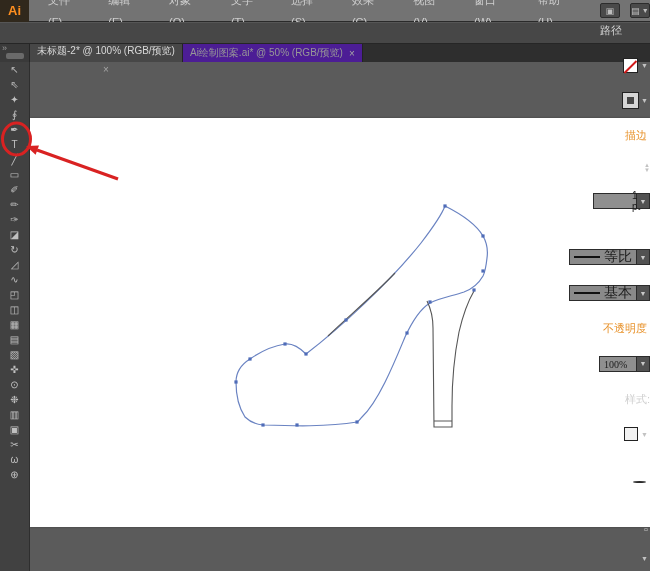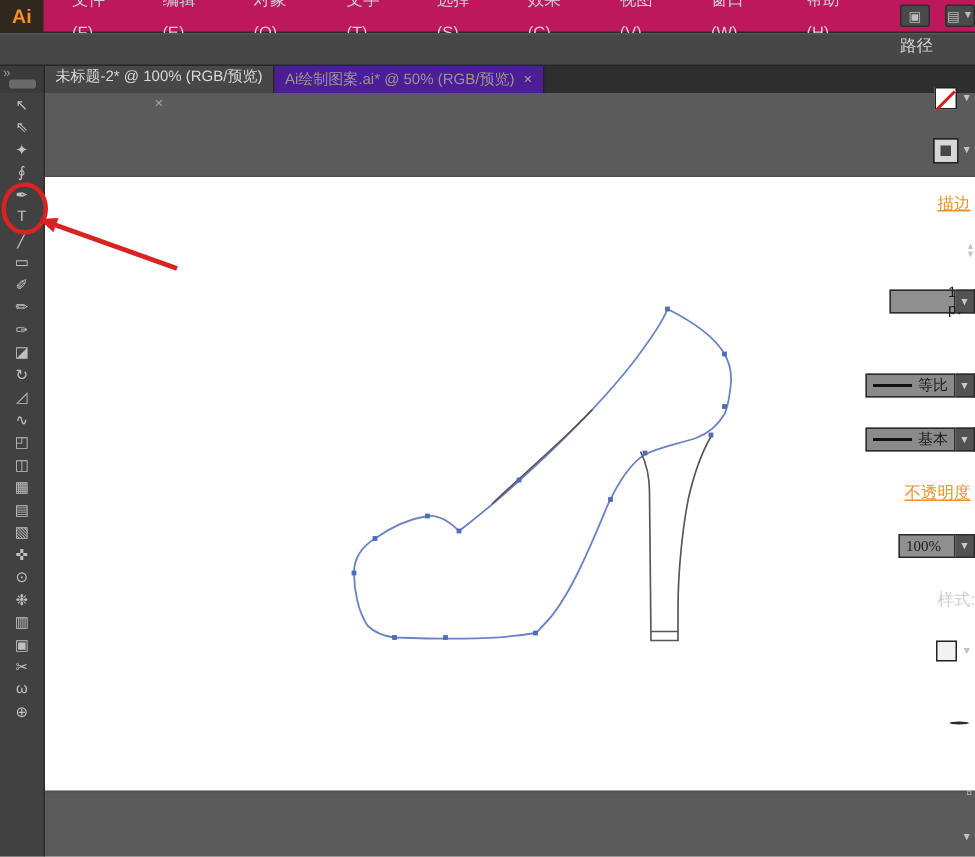--- a/index.html
+++ b/index.html
@@ -1,41 +1,41 @@
 <!DOCTYPE html>
 <html><head>
 <meta charset="utf-8">
 <style>
   * { margin:0; padding:0; box-sizing:border-box; }
   html,body { width:650px; height:571px; overflow:hidden; }
   body { font-family:"Liberation Sans", sans-serif; background:#5b5b5b; position:relative; }
 
   
-  .menubar{position:absolute;left:0;top:0;width:650px;height:22px;background:#be185d;border-bottom:1px solid #2a2a2a;display:flex;align-items:center;z-index:30;}
+  .menubar{position:absolute;left:0;top:0;width:650px;height:22px;background:#737373;border-bottom:1px solid #2a2a2a;display:flex;align-items:center;z-index:30;}
   .ai-logo{width:30px;height:22px;display:flex;align-items:center;justify-content:center;font-weight:bold;font-size:13px;color:#ff8f1f;background:#30281c;margin-right:6px;}
   .menus{display:flex;align-items:center;gap:0;}
   .menu-item{color:#cfcfcf;font-size:11px;padding:0 13px;line-height:22px;cursor:default;}
   .mb-icons{display:flex;align-items:center;gap:10px;margin-left:14px;}
   .mb-icon{width:20px;height:15px;background:#4a4a4a;border:1px solid #2c2c2c;color:#bdbdbd;font-size:9px;display:flex;align-items:center;justify-content:center;border-radius:2px;}
   .mb-caret{color:#bdbdbd;font-size:7px;margin-left:2px;}
 
   
   .controlbar{position:absolute;left:0;top:22px;width:650px;height:22px;background:#474747;border-top:1px solid #565656;border-bottom:1px solid #262626;display:flex;align-items:flex-end;font-size:11px;color:#cfcfcf;z-index:30;padding-left:8px;gap:20px;flex-direction:column;}
   .ctx-label{margin-right:28px;color:#d4d4d4;}
   .swatch-group{display:flex;align-items:center;gap:1px;}
   .fill-swatch{width:15px;height:15px;background:#fff;border:1px solid #222;position:relative;}
   .fill-swatch::after{content:"";position:absolute;left:-2px;right:-2px;top:50%;height:2px;background:#d21a1a;transform:rotate(-45deg);}
   .stroke-swatch{width:15px;height:15px;border:4px solid #d6d6d6;outline:1px solid #222;background:#474747;}
   .mini-caret{font-size:7px;color:#c2c2c2;padding:0 2px;}
-  .o-link{color:#e8932c;text-decoration:underline;margin:0 3px;}
+  .o-link{color:#e8932c;margin:0 3px;}
   .stepper{display:flex;flex-direction:column;font-size:6px;line-height:5px;color:#c2c2c2;margin-left:4px;}
   .field{background:#8f8f8f;color:#1c1c1c;border:1px solid #2c2c2c;height:16px;display:flex;align-items:center;padding:0 4px;font-size:10px;}
   .field.w1{width:36px;padding-left:38px;} .field.w2{width:38px;}
   .drop-btn{width:13px;height:16px;background:#525252;border:1px solid #2c2c2c;border-left:none;display:flex;align-items:center;justify-content:center;font-size:7px;color:#c9c9c9;}
-  .line-drop{display:flex;align-items:center;background:#8a8a8a;border:1px solid #2c2c2c;height:16px;padding:0 4px;gap:4px;color:#1c1c1c;font-size:10px;}
+  .line-drop{display:flex;align-items:center;background:#8a8a8a;border:1px solid #2c2c2c;height:16px;padding:0 4px;gap:4px;color:#1c1c1c;font-size:14px;}
   .line-drop .ln{display:inline-block;width:26px;height:2px;background:#111;}
   .vsep{width:1px;height:16px;background:#333;margin:0 5px;}
   .cb-icon{color:#c0c0c0;font-size:11px;padding:0 2px;}
   .recolor-dot{width:13px;height:13px;border-radius:50%;background:radial-gradient(circle at 35% 35%, #8a8a8a, #3a3a3a);border:1px solid #2a2a2a;margin:0 4px;}
   .style-swatch{width:14px;height:14px;background:#f2f2f2;border:1px solid #222;}
 
   
   .tabbar{position:absolute;left:0;top:44px;width:650px;height:18px;background:#2e2e2e;display:flex;align-items:stretch;z-index:25;}
   .tools-head{width:30px;background:#3a3a3a;border-right:1px solid #262626;position:relative;}
   .tools-head .collapse{position:absolute;left:2px;top:-1px;color:#9a9a9a;font-size:9px;}

